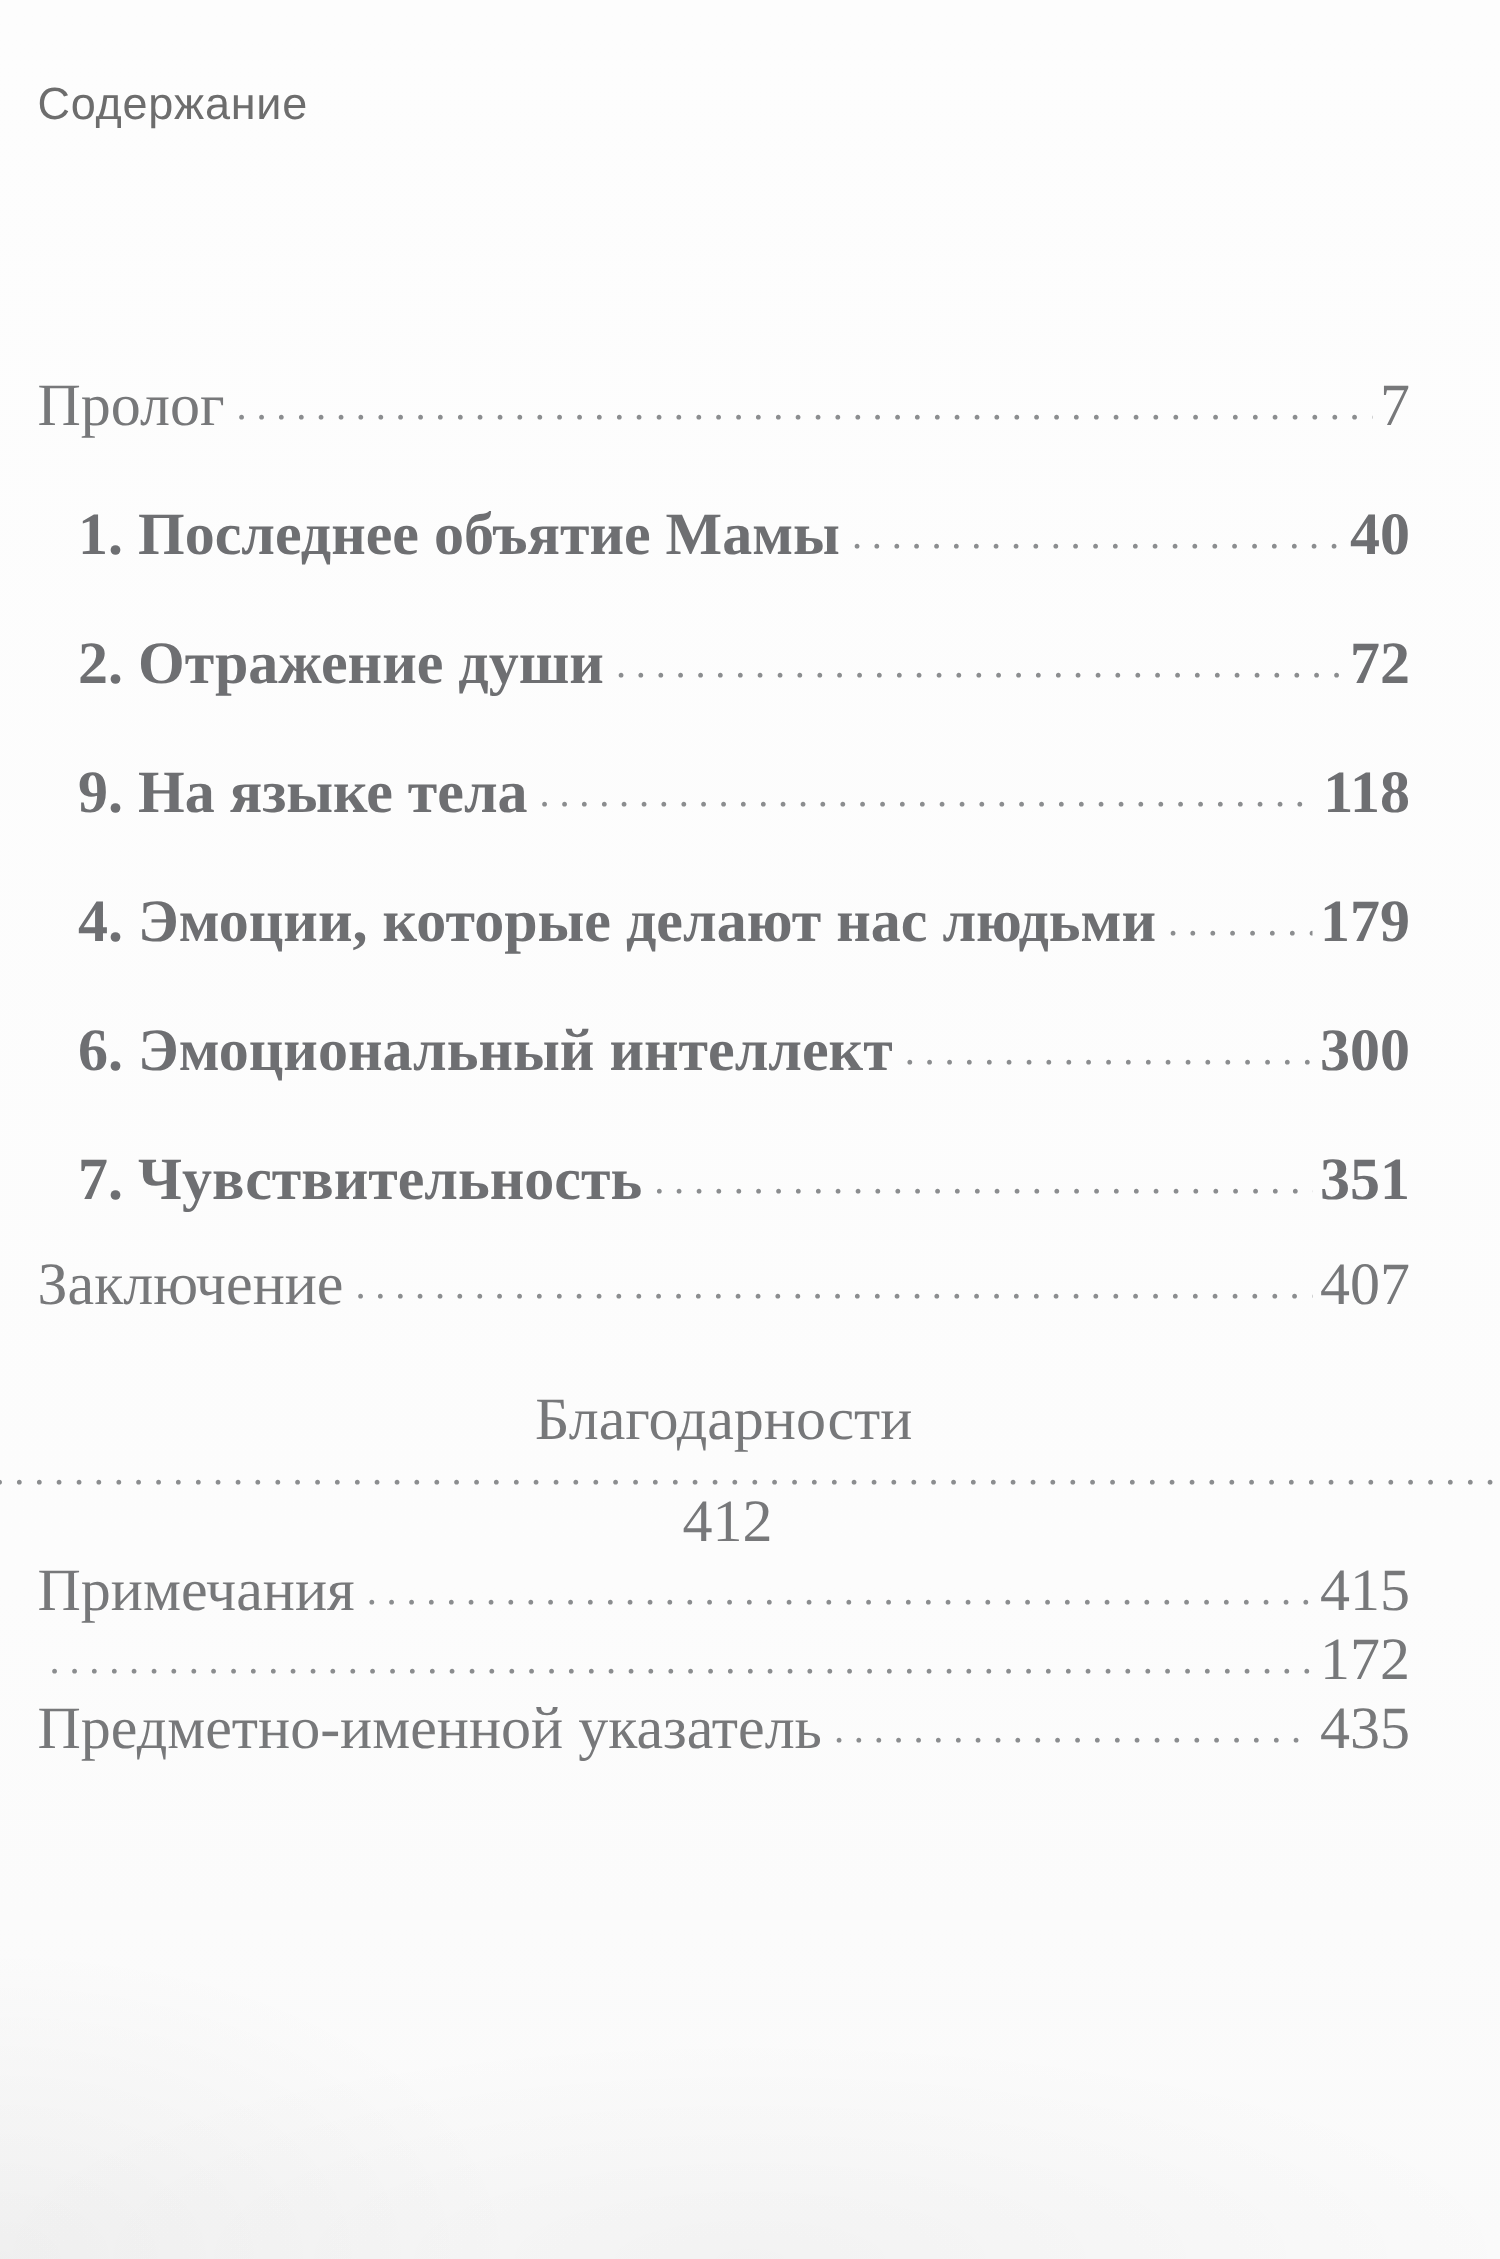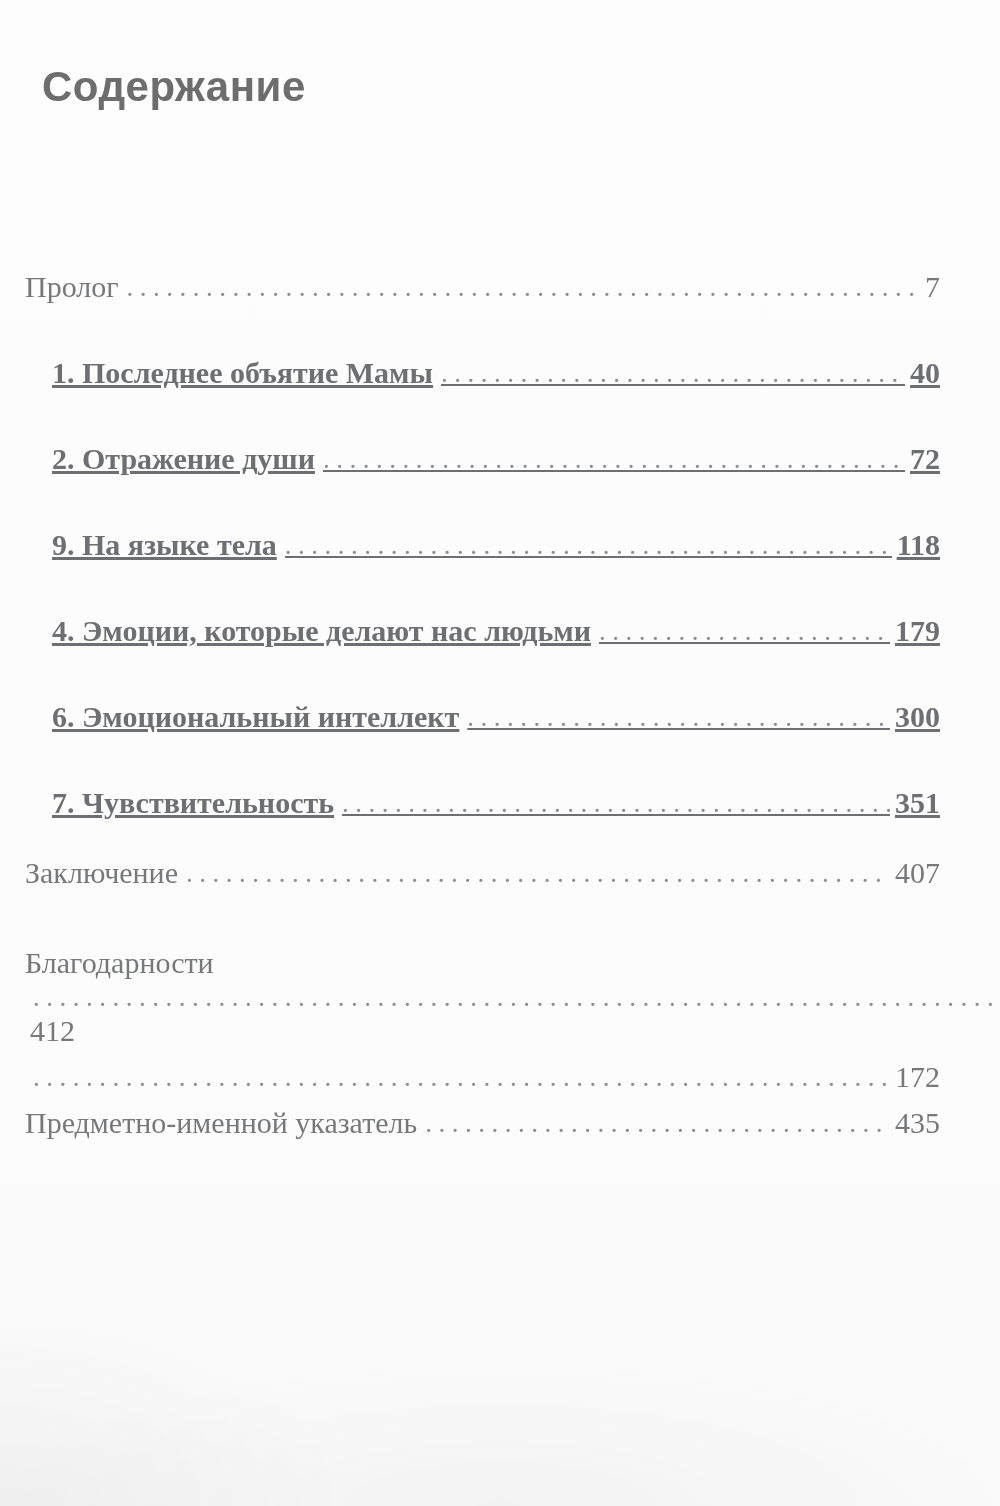--- a/index.html
+++ b/index.html
@@ -15,33 +15,33 @@
     width: 1000px;
     height: 1506px;
     padding: 47px 60px 0 25px;
     background-image:
       radial-gradient(500px 300px at 0% 100%, rgba(0,0,0,0.045), rgba(0,0,0,0) 70%),
       radial-gradient(700px 200px at 50% 100%, rgba(0,0,0,0.03), rgba(0,0,0,0) 75%),
       linear-gradient(180deg, #fdfdfd 0%, #fcfcfc 70%, #fafafa 100%);
     overflow: hidden;
   }
   .doc-title {
-    margin: 17px;
+    margin: 0;
     font-family: "Liberation Sans", sans-serif;
-    font-weight: bold;
-    font-size: 42px;
+    font-weight: normal;
+    font-size: 30px;
     line-height: 46px;
     letter-spacing: 0.5px;
     color: #6d6d6d;
   }
   .toc { margin: 0; }
   .toc-row {
     display: flex;
-    align-items: flex-start;
-    font-size: 30px;
+    align-items: center;
+    font-size: 40px;
     line-height: 34px;
     color: #77787a;
   }
   .toc-row .label { white-space: nowrap; }
   .toc-row.chapter {
     padding-left: 27px;
     font-weight: bold;
     color: #6e6f72;
   }
   .dots {
@@ -57,21 +57,21 @@
   .dots::after {
     content: "..........................................................................................................................";
   }
   .pagenum {
     flex: 0 0 auto;
     padding-left: 5px;
     white-space: nowrap;
   }
   
   .row-prolog        { margin-top: 160px; }
-  .row-chapter       { margin-top: 52px; text-decoration: underline; }
+  .row-chapter       { margin-top: 52px; }
   .row-conclusion    { margin-top: 36px; }
   .row-back-first    { margin-top: 56px; flex-direction: column; }
   .row-back          { margin-top: 12px; }
 </style>
 </head>
 <body>
 
 <div class="page">
 
   <h1 class="doc-title">Содержание</h1>
@@ -127,20 +127,25 @@
       <span class="pagenum">407</span>
     </div>
 
     <div class="toc-row row-back-first">
       <span class="label">Благодарности</span>
       <span class="dots"></span>
       <span class="pagenum">412</span>
     </div>
 
 
+    <div class="toc-row row-back">
+      <span class="label">Примечания</span>
+      <span class="dots"></span>
+      <span class="pagenum">415</span>
+    </div>
 
     <div class="toc-row row-back">
       <span class="dots"></span>
       <span class="pagenum">172</span>
     </div>
 
     <div class="toc-row row-back">
       <span class="label">Предметно-именной указатель</span>
       <span class="dots"></span>
       <span class="pagenum">435</span>

